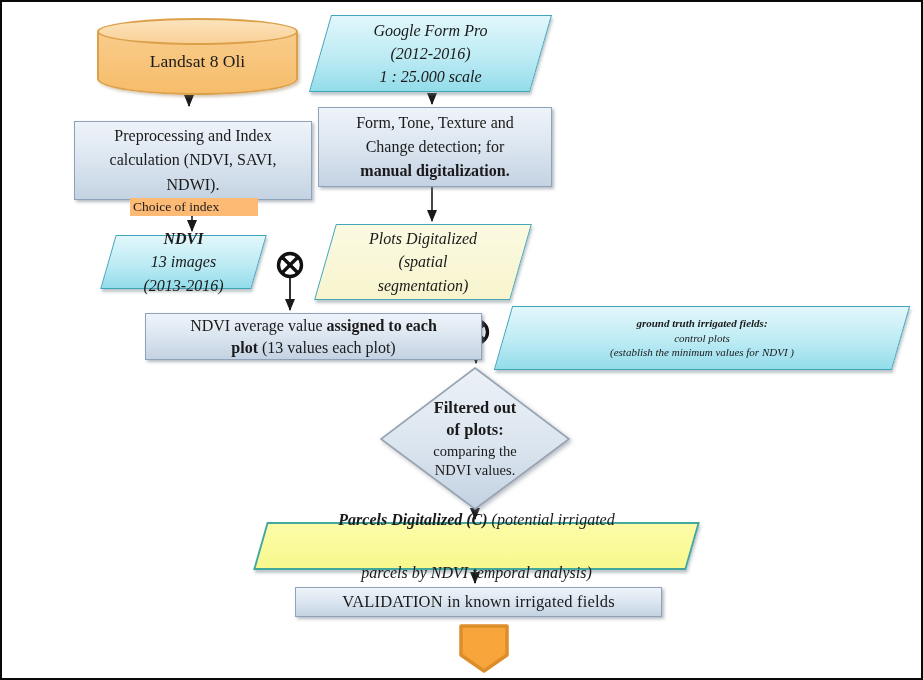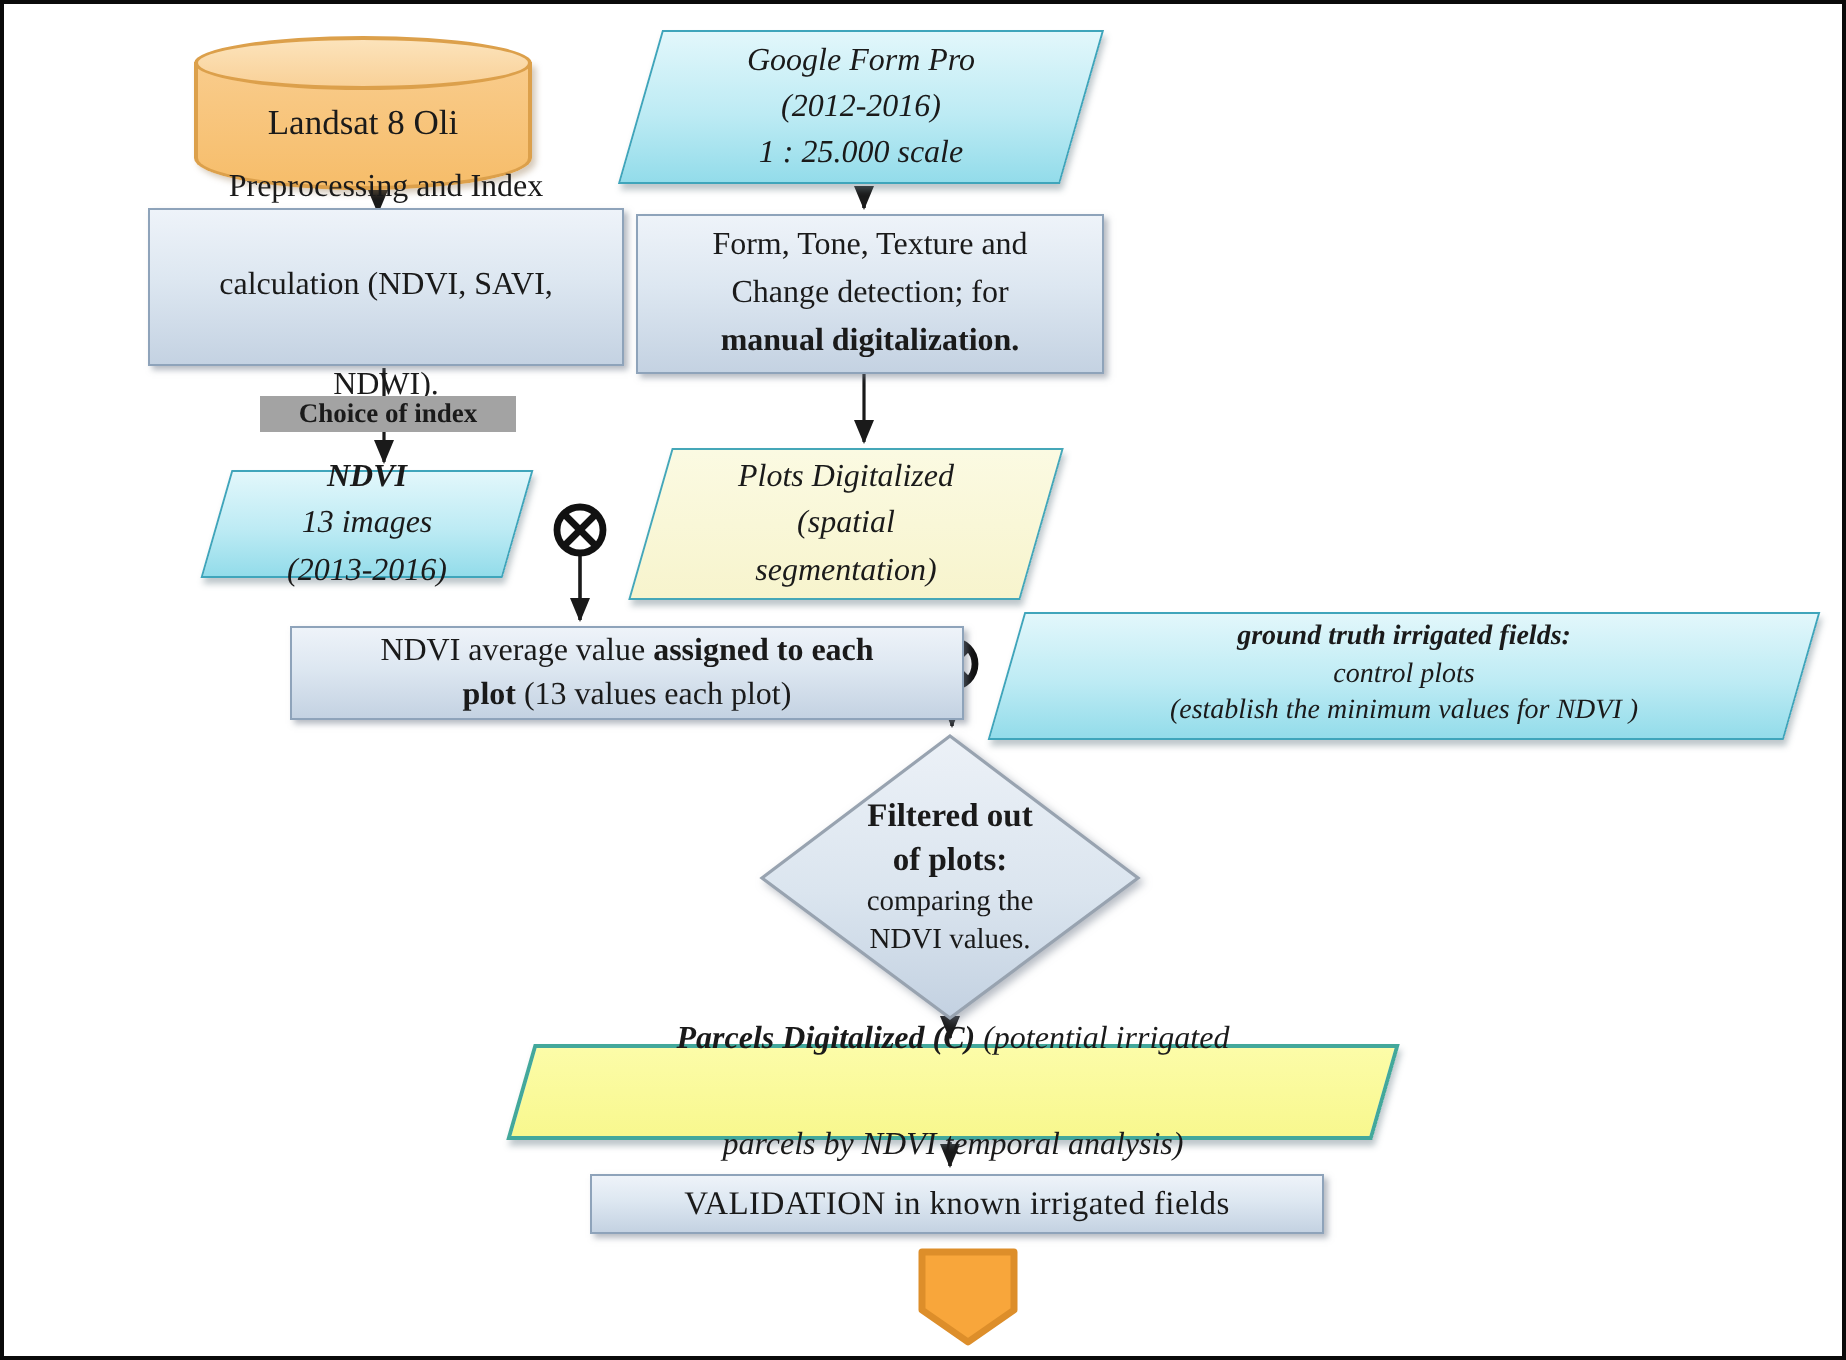--- a/index.html
+++ b/index.html
@@ -48,22 +48,22 @@
     background:linear-gradient(#fce3bb,#f9d198);
     border:2px solid #dca04b;border-radius:50%;
     box-sizing:border-box;z-index:2;
   }
   .cyl-label{
     position:absolute;left:0;right:0;top:0;bottom:0;z-index:3;
     display:flex;align-items:center;justify-content:center;
     padding-top:10px;font-size:17.5px;
   }
   .floating-label{
-    position:absolute;z-index:3;background:#a3a3a3;text-align:center;
-    font-size:13.5px;padding:1px 3px;font-weight:bold;
+    position:absolute;z-index:3;background:#fdba74;
+    font-size:13.5px;padding:1px 3px;
   }
   .diamond-text{
     position:absolute;z-index:2;display:flex;flex-direction:column;
     align-items:center;justify-content:center;text-align:center;
   }
   .diamond-text .big{font-weight:bold;font-size:16.5px;line-height:1.35;}
   .diamond-text .small{font-size:14.5px;line-height:1.35;}
   .b{font-weight:bold;}
   .validation-box{font-size:16.5px;letter-spacing:.2px;}
 </style>
@@ -102,27 +102,27 @@
     </g>
     <g>
       <circle cx="474" cy="330" r="11.5" fill="#ffffff" stroke="#111" stroke-width="3.4"></circle>
       <line x1="467" y1="323" x2="481" y2="337" stroke="#111" stroke-width="3.4" stroke-linecap="round"></line>
       <line x1="481" y1="323" x2="467" y2="337" stroke="#111" stroke-width="3.4" stroke-linecap="round"></line>
     </g>
 
     <path d="M459,624 L505,624 L505,653 L482,669 L459,653 Z" fill="#f8a63b" stroke="#dd8e2a" stroke-width="3.5" stroke-linejoin="round"></path>
   </svg>
 
-  <div class="cyl" style="left:95px;top:16px;width:169px;height:77px;">
+  <div class="cyl" style="left:95px;top:16px;width:185px;height:77px;padding-left:16px;">
     <div class="cyl-body"></div>
     <div class="cyl-top"></div>
     <div class="cyl-label">Landsat 8 Oli</div>
   </div>
 
-  <div class="node box" style="left:72px;top:102px;width:236px;height:77px;gap:25px;">
+  <div class="node box" style="left:72px;top:119px;width:236px;height:77px;">
     <div>Preprocessing and Index</div>
     <div>calculation (NDVI, SAVI,</div>
     <div>NDWI).</div>
   </div>
 
   <div class="floating-label" style="left:128px;top:196px;width:122px;">Choice of index</div>
 
   <div class="para" style="left:95px;top:233px;width:173px;height:54px;">
     <div class="shape"></div>
     <div class="content">
@@ -156,21 +156,21 @@
     </div>
   </div>
 
   <div class="node box" style="left:120px;top:311px;width:335px;height:45px;line-height:1.35;margin-left:23px;">
     <div><span>NDVI average value </span><span class="b">assigned to each</span></div>
     <div><span class="b">plot</span><span> (13 values each plot)</span></div>
   </div>
 
   <div class="para" style="left:490px;top:304px;width:420px;height:64px;">
     <div class="shape"></div>
-    <div class="content" style="font-size:14px;line-height:1.32;">
+    <div class="content" style="font-size:11px;line-height:1.32;">
       <div class="b">ground truth irrigated fields:</div>
       <div>control plots</div>
       <div>(establish the minimum values for NDVI )</div>
     </div>
   </div>
 
   <div class="diamond-text" style="left:393px;top:385px;width:160px;height:104px;">
     <div class="big">Filtered out</div>
     <div class="big">of plots:</div>
     <div class="small">comparing the</div>

